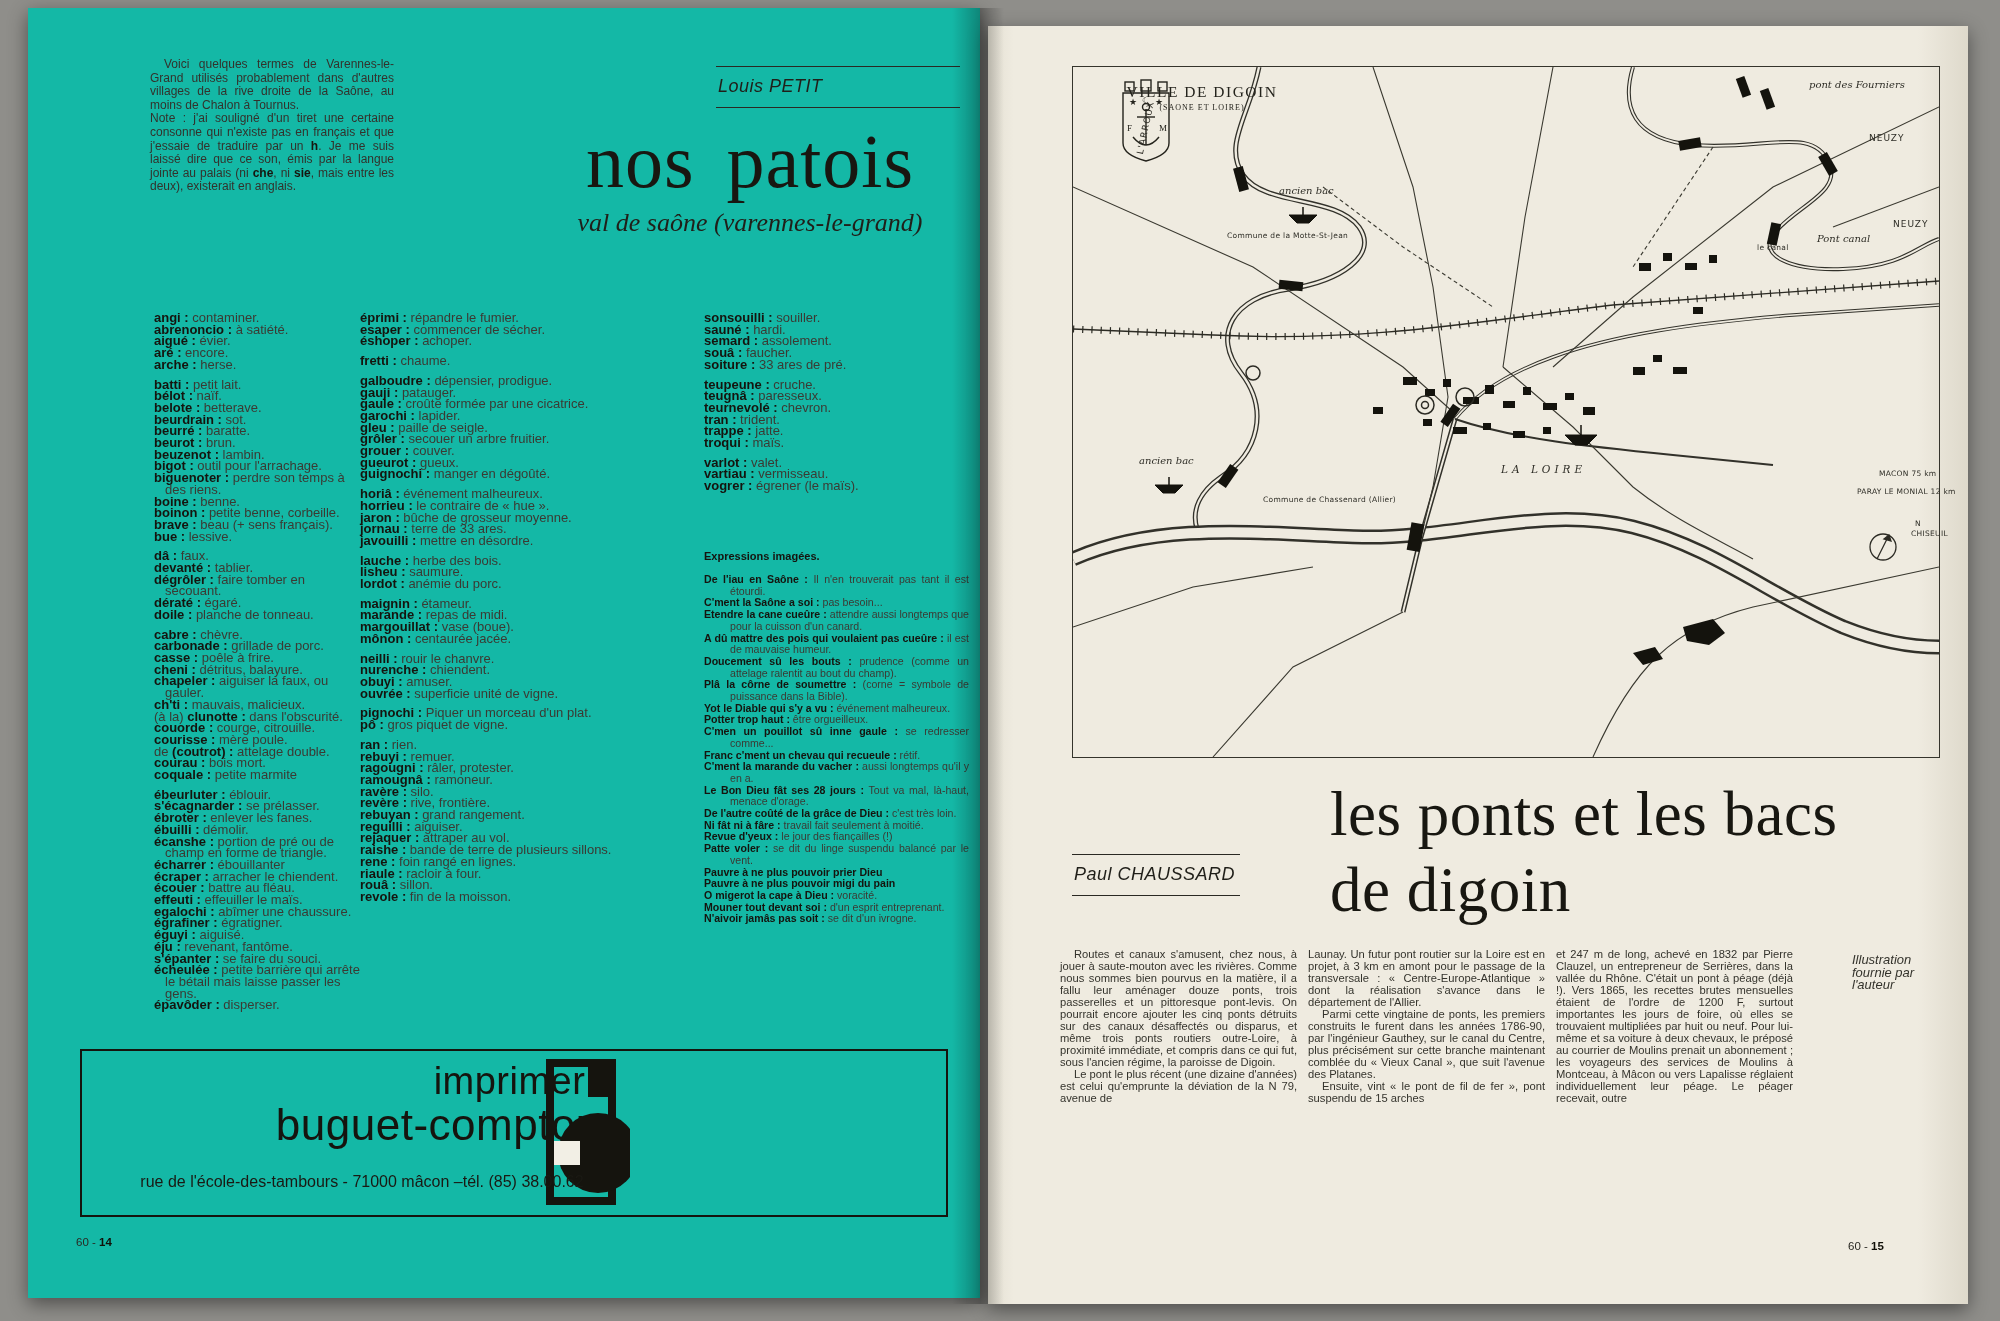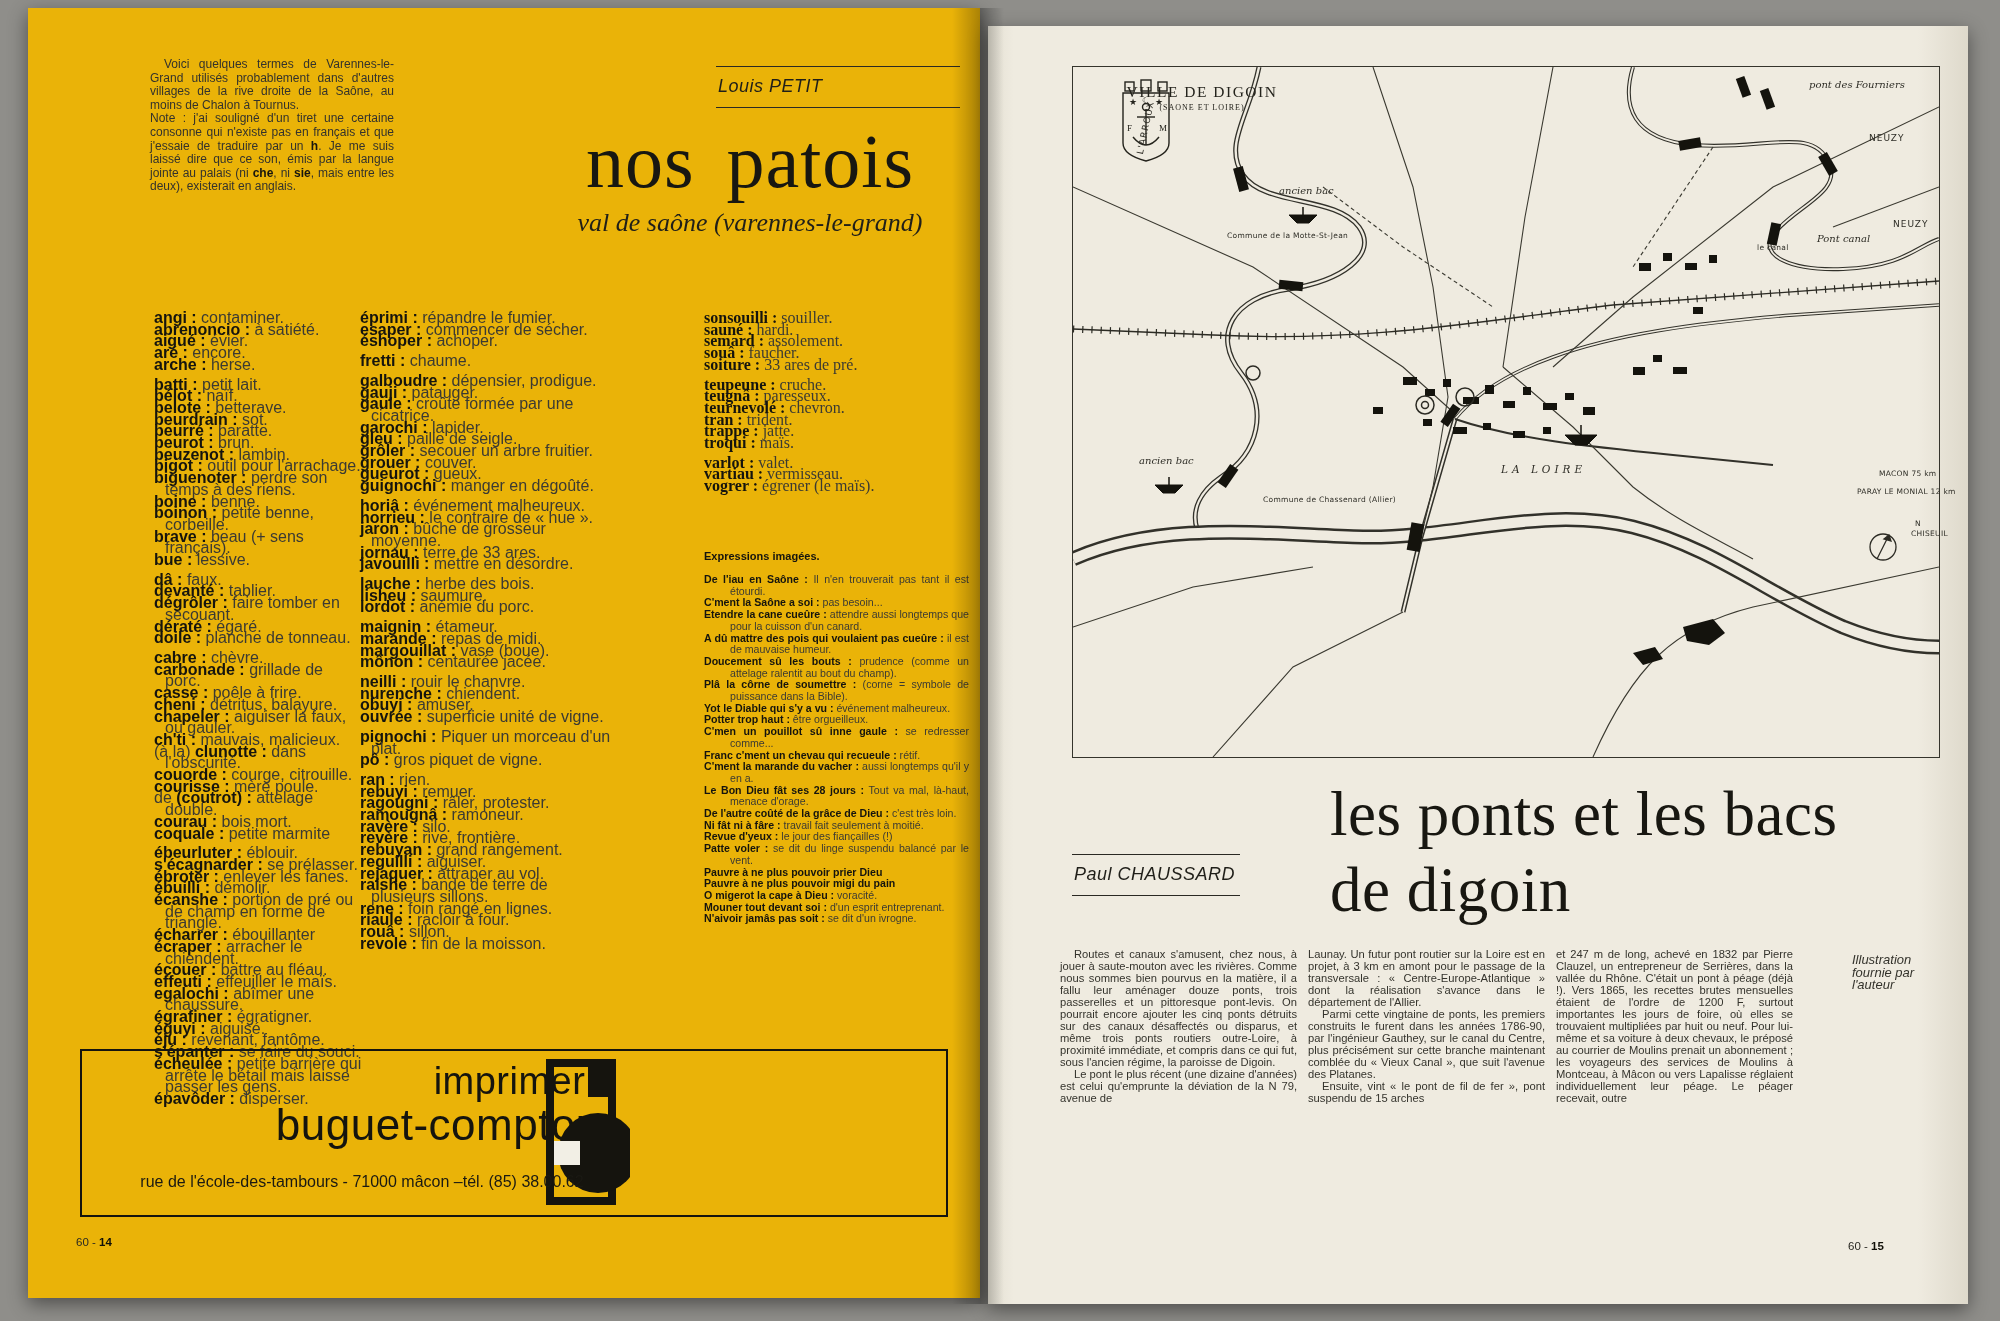--- a/index.html
+++ b/index.html
@@ -1,37 +1,37 @@
 <!DOCTYPE html>
 <html><head>
 <meta charset="utf-8">
 <style>
   html,body{margin:0;padding:0;background:#8f8e8a;}
   #stage{position:relative;width:2000px;height:1321px;background:#8f8e8a;overflow:hidden;
          font-family:"Liberation Sans",sans-serif;color:#26251f;}
   .page{position:absolute;box-shadow:0 6px 18px rgba(0,0,0,.45);}
-  #page-left{left:28px;top:8px;width:952px;height:1290px;background:#eab308;}
+  #page-left{left:28px;top:8px;width:952px;height:1290px;background:#14b8a6;}
   #page-right{left:988px;top:26px;width:980px;height:1278px;
     background:linear-gradient(90deg,#e3dfd2 0px,#efebe0 26px,#efebe0 930px,#ded9cb 980px);}
   #gutter{position:absolute;left:952px;top:8px;width:52px;height:1296px;
     background:linear-gradient(90deg,rgba(0,0,0,0) 0%,rgba(0,0,0,.28) 55%,rgba(0,0,0,0) 100%);z-index:5;}
   .abs{position:absolute;}
   
   #intro{left:150px;top:58px;width:244px;font-size:12px;line-height:13.6px;text-align:justify;color:#33322c;}
   #intro p{margin:0;}
   #intro .ind{text-indent:14px;}
   #intro b{color:#17160f;}
   .author-block{border-top:1.5px solid #2a2923;border-bottom:1.5px solid #2a2923;
     font-style:italic;font-size:18px;letter-spacing:.5px;color:#201f19;padding:9px 2px 10px 2px;}
   #author-left{left:716px;top:66px;width:240px;font-style:italic;}
   #patois-title{left:520px;top:118px;width:460px;text-align:center;
     font-family:"Liberation Serif",serif;font-size:76px;letter-spacing:1px;word-spacing:12px;color:#181711;}
   #patois-sub{left:500px;top:208px;width:500px;text-align:center;
     font-family:"Liberation Serif",serif;font-style:italic;font-size:26px;color:#201f19;}
-  .gloss{font-size:16px;line-height:11.7px;color:#3b3a33;}
+  .gloss{font-size:13px;line-height:11.7px;color:#3b3a33;}
   .gloss .grp{margin-bottom:8px;}
   .gloss .entry{padding-left:11px;text-indent:-11px;}
   .gloss b,.exprs b{color:#15140e;}
   #exprs-head{font-size:11px;font-weight:bold;color:#15140e;margin-bottom:12px;}
   .exprs{font-size:10.6px;line-height:11.7px;color:#3b3a33;text-align:justify;}
   .exprs .expr{padding-left:26px;text-indent:-26px;}
   #ad-box{left:80px;top:1049px;width:864px;height:164px;border:2px solid #15140e;}
   #ad-text{position:absolute;left:110px;top:10px;width:424px;text-align:right;color:#15140e;letter-spacing:.5px;}
   #ad-line1{font-size:38px;line-height:40px;}
   #ad-line2{font-size:44px;line-height:48px;}
@@ -198,21 +198,21 @@
           <div class="entry"><b>rebuyan :</b> grand rangement.</div>
           <div class="entry"><b>reguilli :</b> aiguiser.</div>
           <div class="entry"><b>rejaquer :</b> attraper au vol.</div>
           <div class="entry"><b>raishe :</b> bande de terre de plusieurs sillons.</div>
           <div class="entry"><b>rene :</b> foin rangé en lignes.</div>
           <div class="entry"><b>riaule :</b> racloir à four.</div>
           <div class="entry"><b>rouâ :</b> sillon.</div>
           <div class="entry"><b>revole :</b> fin de la moisson.</div>
         </div>
       </div>
-    <div class="abs gloss" style="left:676px;top:304px;width:262px;font-family:Liberation Serif, serif;">
+    <div class="abs gloss" style="left:676px;top:304px;width:262px;">
         <div class="grp">
           <div class="entry"><b>sonsouilli :</b> souiller.</div>
           <div class="entry"><b>sauné :</b> hardi.</div>
           <div class="entry"><b>semard :</b> assolement.</div>
           <div class="entry"><b>souâ :</b> faucher.</div>
           <div class="entry"><b>soiture :</b> 33 ares de pré.</div>
         </div>
         <div class="grp">
           <div class="entry"><b>teupeune :</b> cruche.</div>
           <div class="entry"><b>teugnâ :</b> paresseux.</div>

